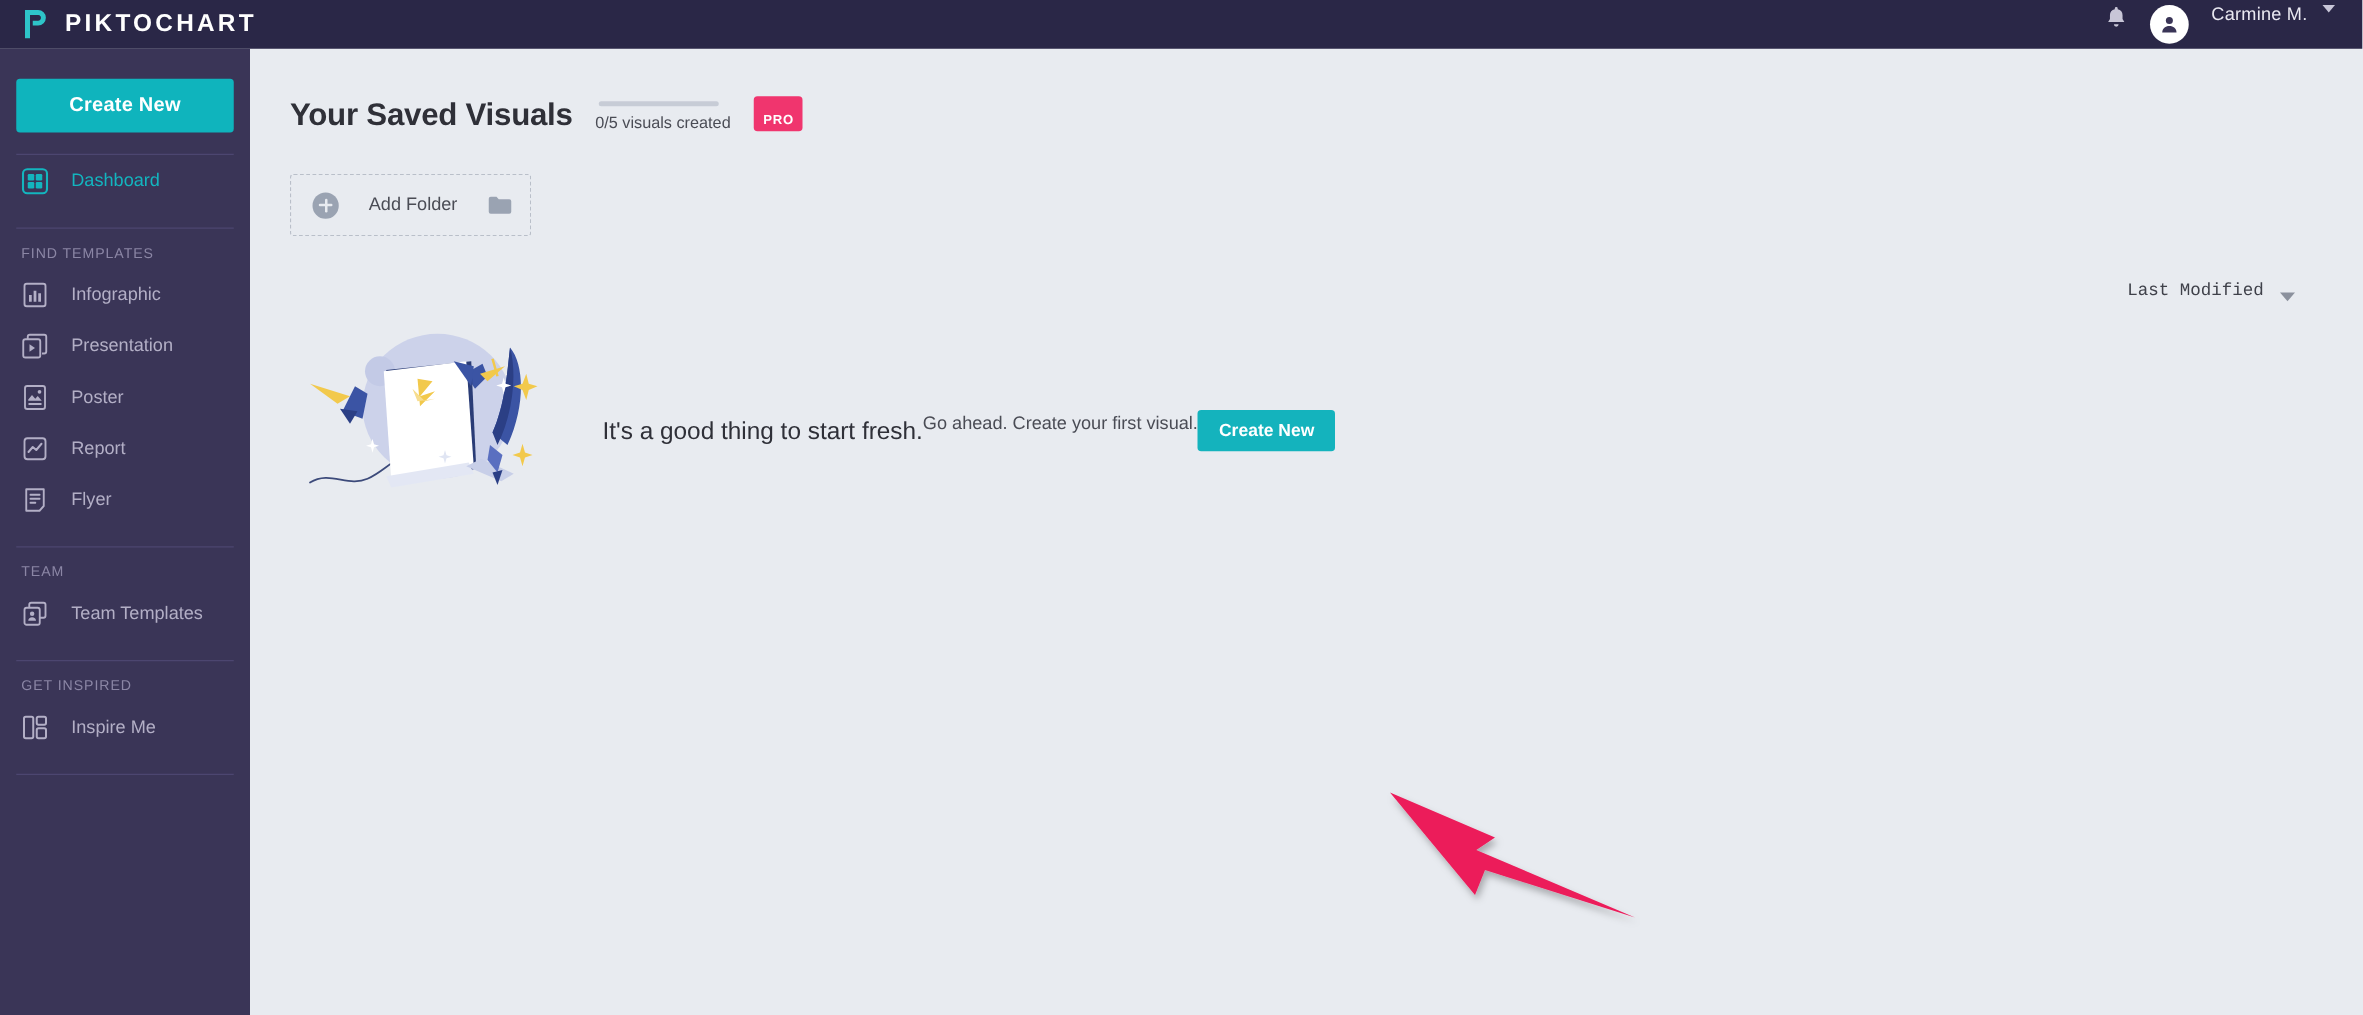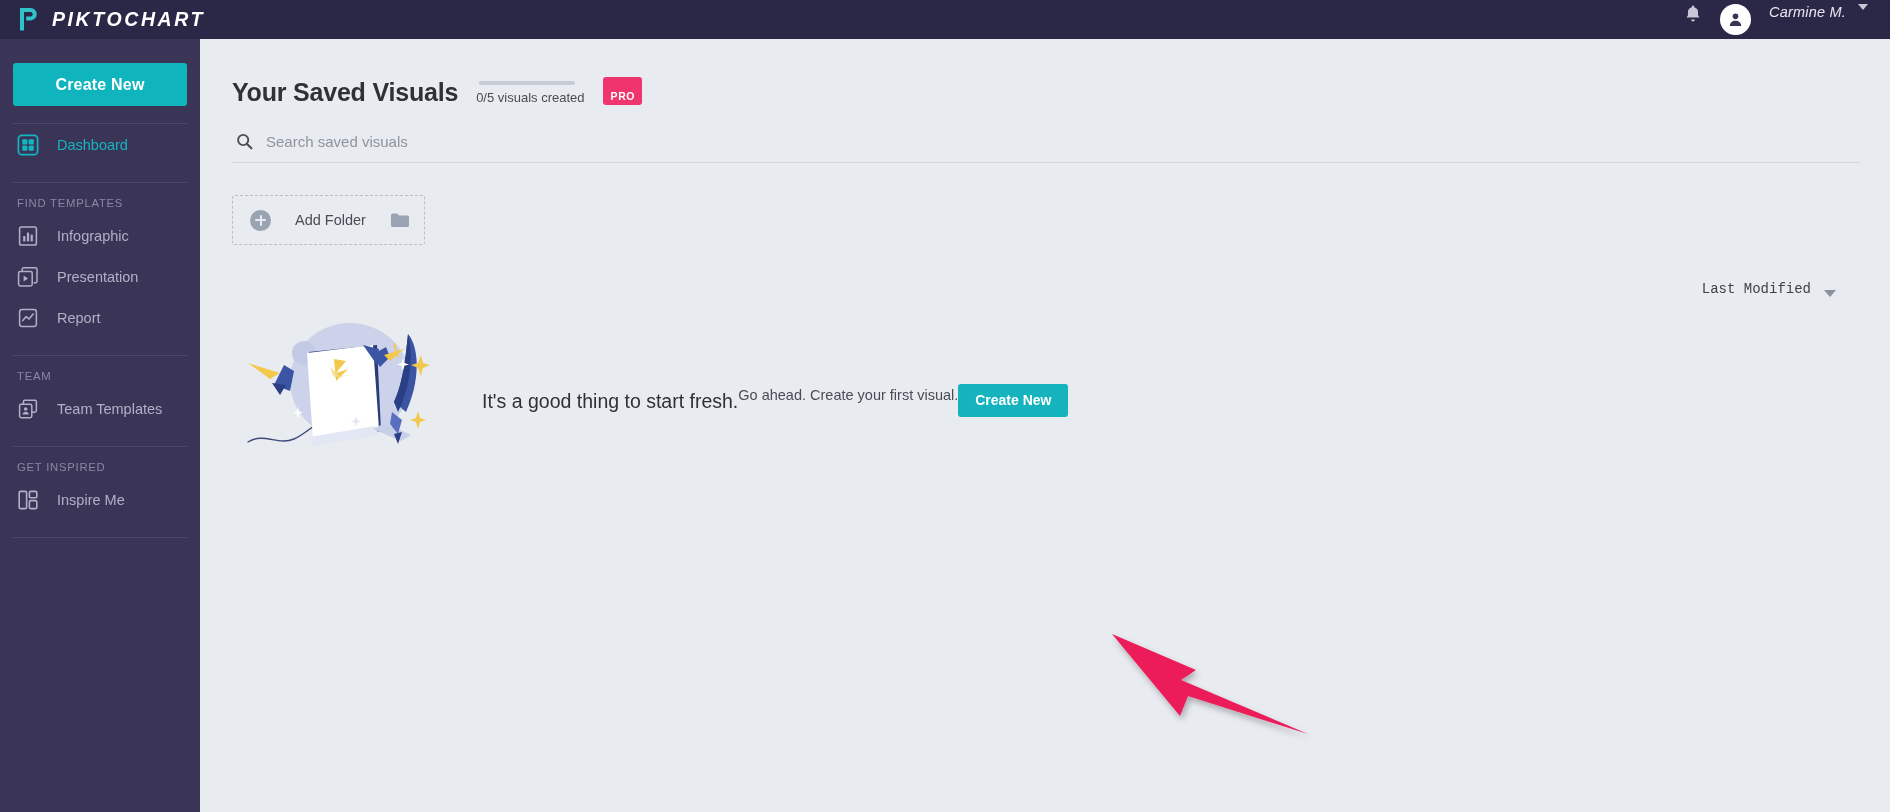--- a/index.html
+++ b/index.html
@@ -11,21 +11,20 @@
   }
   .app { position: relative; width: 1890px; height: 812px; }
 
   
   .topbar {
     position: absolute; top: 0; left: 0; width: 1890px; height: 39px;
     background: #2a2747;
     display: flex; align-items: center; justify-content: space-between;
     padding: 0 22px 0 18px;
     z-index: 5;
-    font-style: italic;
   }
   .brand { display: flex; align-items: center; gap: 10px; }
   .brand-mark { width: 24px; height: 25px; display: block; }
   .brand-name {
     color: #ffffff; font-size: 19.5px; font-weight: bold;
     letter-spacing: 2.6px;
   }
   .topbar-right { display: flex; align-items: flex-start; gap: 18px; }
   .bell { width: 18px; height: 20px; display: block; opacity: .92; }
   .avatar {
@@ -206,29 +205,47 @@
 
     <div class="nav-item">
       <svg class="nav-icon" viewBox="0 0 22 22">
         <rect x="1.6" y="5.4" width="13.6" height="14.6" rx="1.7" fill="none" stroke="#b3afc6" stroke-width="1.5"></rect>
         <path d="M5.2 5.2V3.4a1.6 1.6 0 0 1 1.6-1.6h11.6a1.6 1.6 0 0 1 1.6 1.6v11.8a1.6 1.6 0 0 1-1.6 1.6h-1.8" fill="none" stroke="#b3afc6" stroke-width="1.5"></path>
         <path d="M6.6 9.4l4.4 3-4.4 3z" fill="#b3afc6"></path>
       </svg>
       <span>Presentation</span>
     </div>
 
+    <div class="nav-item">
+      <svg class="nav-icon" viewBox="0 0 22 22">
+        <rect x="3" y="1.8" width="16" height="18.4" rx="1.8" fill="none" stroke="#b3afc6" stroke-width="1.5"></rect>
+        <path d="M5.6 12.6l3-3.6 2.6 3 2-2.2 3.2 3.8H5.6z" fill="#b3afc6"></path>
+        <circle cx="14.6" cy="6.4" r="1.5" fill="#b3afc6"></circle>
+        <rect x="5.6" y="15.4" width="10.8" height="1.6" rx=".8" fill="#b3afc6"></rect>
+      </svg>
+      <span>Poster</span>
+    </div>
 
     <div class="nav-item">
       <svg class="nav-icon" viewBox="0 0 22 22">
         <rect x="2.6" y="2.6" width="16.8" height="16.8" rx="2.4" fill="none" stroke="#b3afc6" stroke-width="1.5"></rect>
         <path d="M5.8 13.6l3.4-4 2.8 2.4 4.2-5" fill="none" stroke="#b3afc6" stroke-width="1.6" stroke-linecap="round" stroke-linejoin="round"></path>
       </svg>
       <span>Report</span>
     </div>
 
+    <div class="nav-item">
+      <svg class="nav-icon" viewBox="0 0 22 22">
+        <path d="M4 2.4h14v13.4l-3.4 3.8H4z" fill="none" stroke="#b3afc6" stroke-width="1.5" stroke-linejoin="round"></path>
+        <rect x="6.6" y="6" width="8.8" height="1.5" rx=".7" fill="#b3afc6"></rect>
+        <rect x="6.6" y="9.2" width="8.8" height="1.5" rx=".7" fill="#b3afc6"></rect>
+        <rect x="6.6" y="12.4" width="5.4" height="1.5" rx=".7" fill="#b3afc6"></rect>
+      </svg>
+      <span>Flyer</span>
+    </div>
 
     <div class="divider"></div>
     <div class="section-label">TEAM</div>
 
     <div class="nav-item">
       <svg class="nav-icon" viewBox="0 0 22 22">
         <rect x="6.4" y="2.2" width="13" height="12" rx="1.6" fill="none" stroke="#b3afc6" stroke-width="1.5"></rect>
         <rect x="2.6" y="6.2" width="12.2" height="13.6" rx="1.7" fill="#3a3557" stroke="#b3afc6" stroke-width="1.5"></rect>
         <circle cx="8.7" cy="11" r="1.8" fill="#b3afc6"></circle>
         <path d="M5.6 16.6c0-1.8 1.4-2.9 3.1-2.9s3.1 1.1 3.1 2.9z" fill="#b3afc6"></path>
@@ -257,27 +274,20 @@
       <div class="page-title">Your Saved Visuals</div>
       <div class="quota">
         <div class="quota-bar">
             <i style="width: 0%;"></i>
           </div>
         <div class="quota-text">0/5 visuals created</div>
       </div>
       <div class="pro-badge">PRO</div>
     </div>
 
-    <div class="search-row">
-      <svg class="search-icon" viewBox="0 0 18 18">
-        <circle cx="7.6" cy="7.4" r="5.4" fill="none" stroke="#4a4c55" stroke-width="2"></circle>
-        <path d="M11.7 11.6l4.6 4.6" stroke="#4a4c55" stroke-width="2.2" stroke-linecap="round"></path>
-      </svg>
-      <input class="search-input" type="text" placeholder="Search saved visuals" style="">
-    </div>
 
     <div class="add-folder">
       <span class="plus-circle"></span>
       <span class="add-folder-label">Add Folder</span>
       <svg class="folder-icon" viewBox="0 0 20 16">
         <path d="M1 3a1.6 1.6 0 0 1 1.6-1.6h4.6l1.8 2h8.4A1.6 1.6 0 0 1 19 5v8.4A1.6 1.6 0 0 1 17.4 15H2.6A1.6 1.6 0 0 1 1 13.4z" fill="#9aa3b2"></path>
       </svg>
     </div>
 
     <div class="sort-row">

